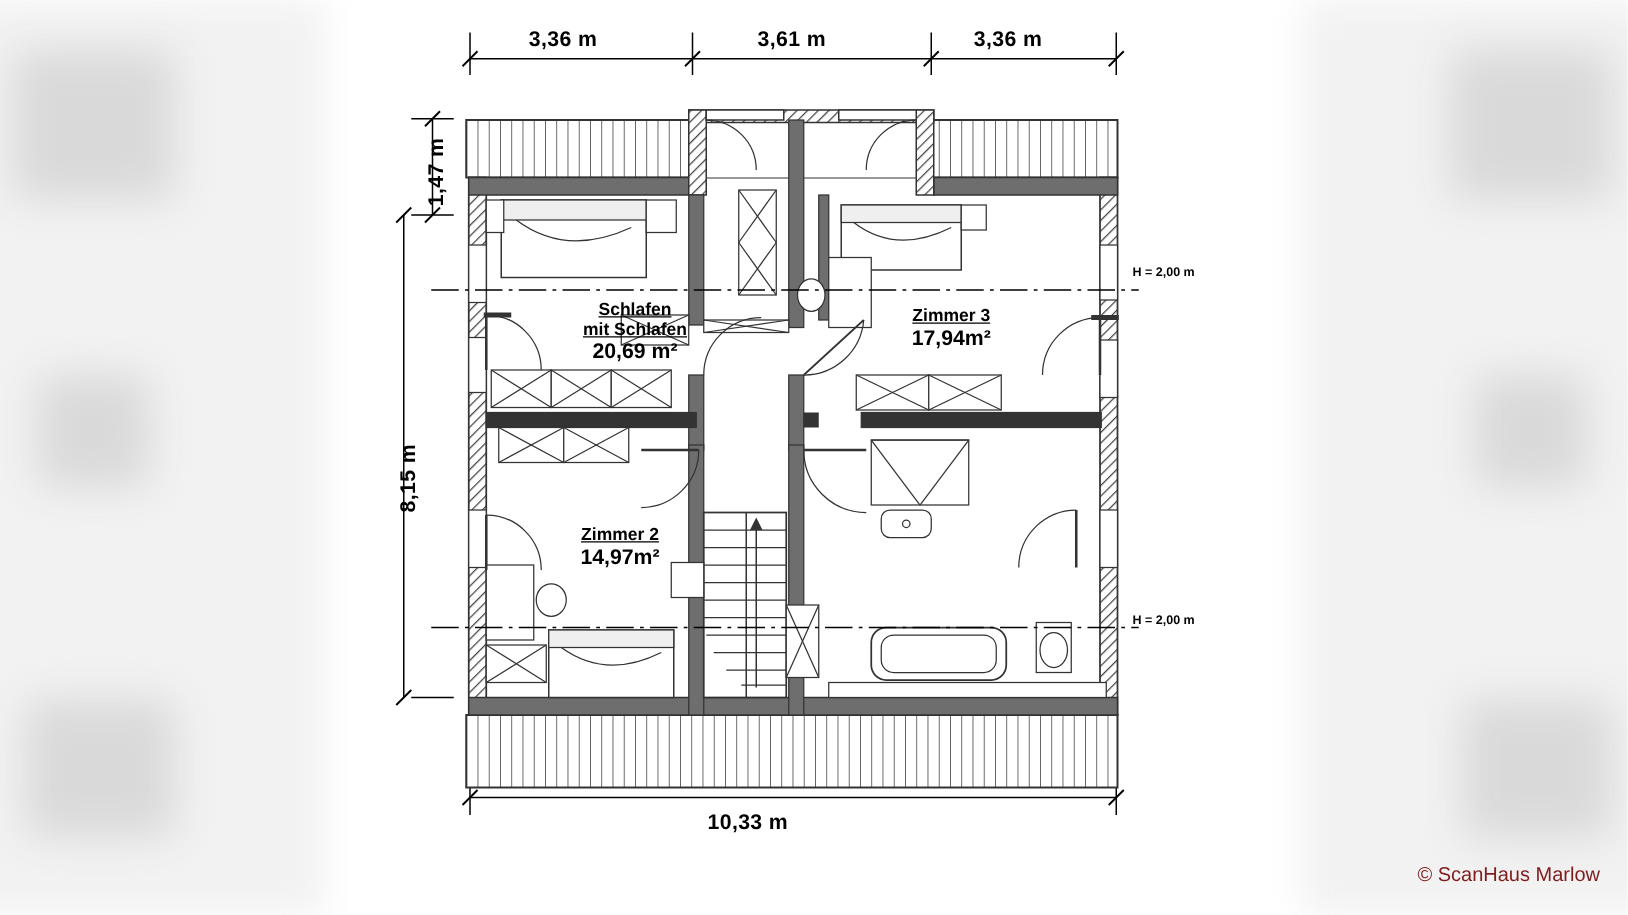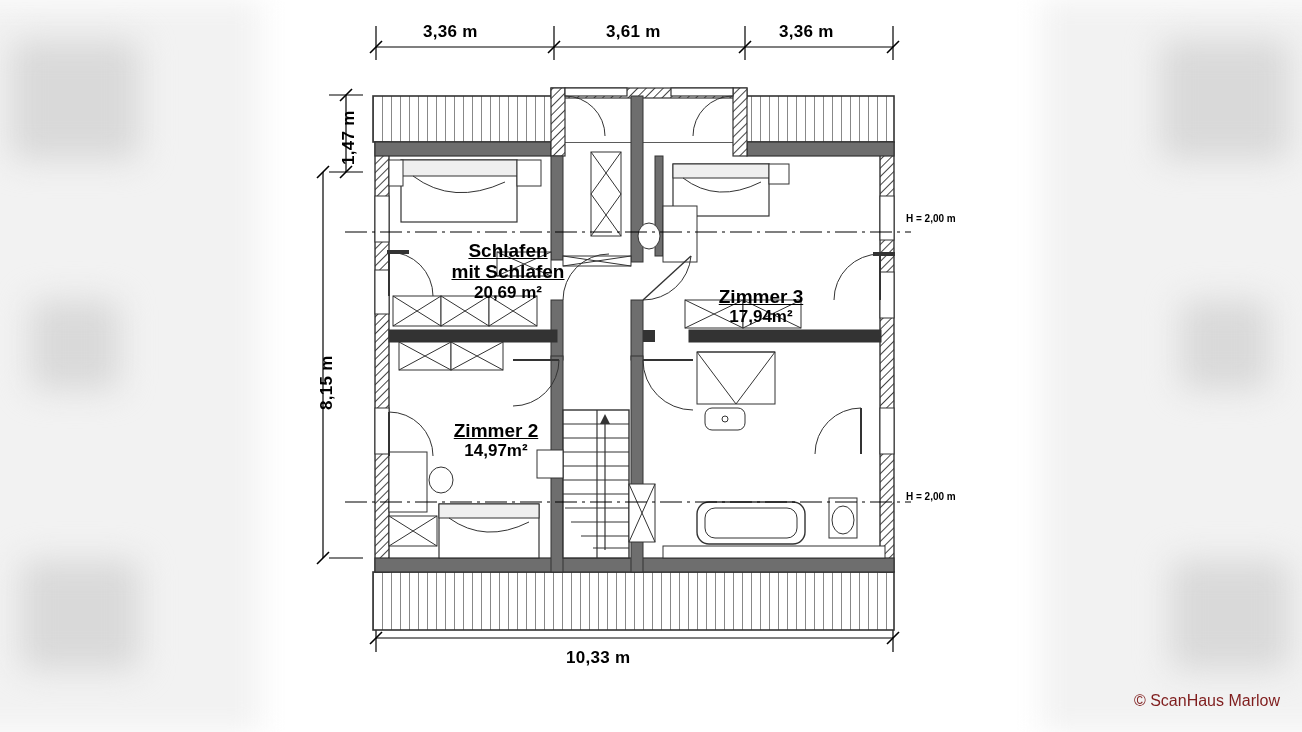--- a/index.html
+++ b/index.html
@@ -55,21 +55,21 @@
   .dim-label {
     font-size: 17px;
     font-weight: bold;
     letter-spacing: .3px;
   }
   .dim-label.vert {
     transform-origin: left top;
     transform: rotate(-90deg);
   }
   .room-name {
-    font-size: 19px;
+    font-size: 14px;
     font-weight: bold;
     text-decoration: underline;
     text-align: center;
   }
   .room-area {
     font-size: 17px;
     font-weight: bold;
     text-align: center;
   }
   .small-note {
@@ -364,21 +364,21 @@
 
     <div class="txt small-note" style="left:605px; top:213px;">H = 2,00 m</div>
     <div class="txt small-note" style="left:605px; top:491px;">H = 2,00 m</div>
 
     <div class="roomblock" style="left:112px; top:240px; width:190px;">
       <div class="room-name">Schlafen</div>
       <div class="room-name">mit Schlafen</div>
       <div class="room-area">20,69 m²</div>
     </div>
 
-    <div class="roomblock" style="left:390px; top:245px; width:140px;margin-top:41px;">
+    <div class="roomblock" style="left:390px; top:245px; width:140px;">
       <div class="room-name">Zimmer 3</div>
       <div class="room-area">17,94m²</div>
     </div>
 
 
     <div class="roomblock" style="left:110px; top:420px; width:170px;">
       <div class="room-name">Zimmer 2</div>
       <div class="room-area">14,97m²</div>
     </div>
 

